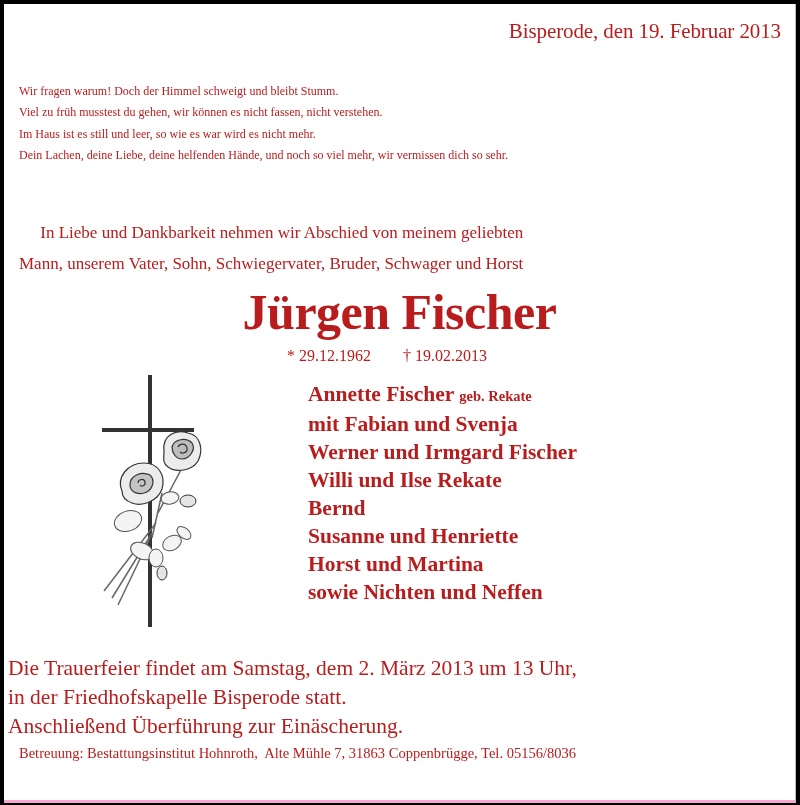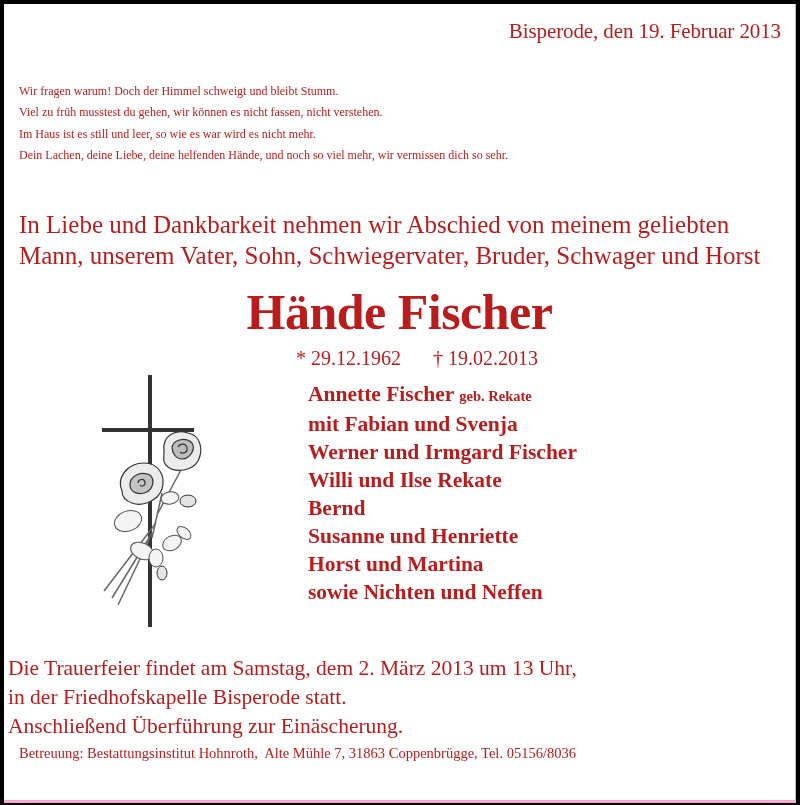--- a/index.html
+++ b/index.html
@@ -34,37 +34,38 @@
     }
     .poem {
       left: 15px;
       top: 69px;
       font-size: 12px;
       line-height: 21.3px;
       margin-top: 8px;
     }
     .intro {
       left: 15px;
-      top: 206px;
-      font-size: 25px;
+      top: 214px;
+      font-size: 17px;
       line-height: 30.5px;
+      text-align: right;
     }
     .name {
       left: 0;
       right: 0;
       top: 279px;
       text-align: center;
       font-size: 50px;
       font-weight: bold;
       letter-spacing: -0.5px;
     }
     .dates {
-      left: 292px;
+      left: 283px;
       top: 343px;
-      font-size: 20px;
+      font-size: 16px;
     }
     .dates .sep { display: inline-block; width: 32px; }
     .mourners {
       left: 304px;
       top: 376px;
       font-size: 21.5px;
       font-weight: bold;
       line-height: 28px;
     }
     .mourners .suffix {
@@ -101,21 +102,21 @@
     <div>Viel zu früh musstest du gehen, wir können es nicht fassen, nicht verstehen.</div>
     <div>Im Haus ist es still und leer, so wie es war wird es nicht mehr.</div>
     <div>Dein Lachen, deine Liebe, deine helfenden Hände, und noch so viel mehr, wir vermissen dich so sehr.</div>
   </div>
 
   <div class="abs intro">
     <div>In Liebe und Dankbarkeit nehmen wir Abschied von meinem geliebten</div>
     <div>Mann, unserem Vater, Sohn, Schwiegervater, Bruder, Schwager und Horst</div>
   </div>
 
-  <div class="abs name">Hände Fischer</div>
+  <div class="abs name">Jürgen Fischer</div>
 
   <div class="abs dates">
     <span>* 29.12.1962</span><span class="sep"></span><span>† 19.02.2013</span>
   </div>
 
   <div class="abs illustration">
     <svg width="120" height="256" viewBox="0 0 120 256" xmlns="http://www.w3.org/2000/svg">
 
       <rect x="56" y="2" width="4" height="252" fill="#333"></rect>
       <rect x="10" y="55" width="92" height="4" fill="#333"></rect>

